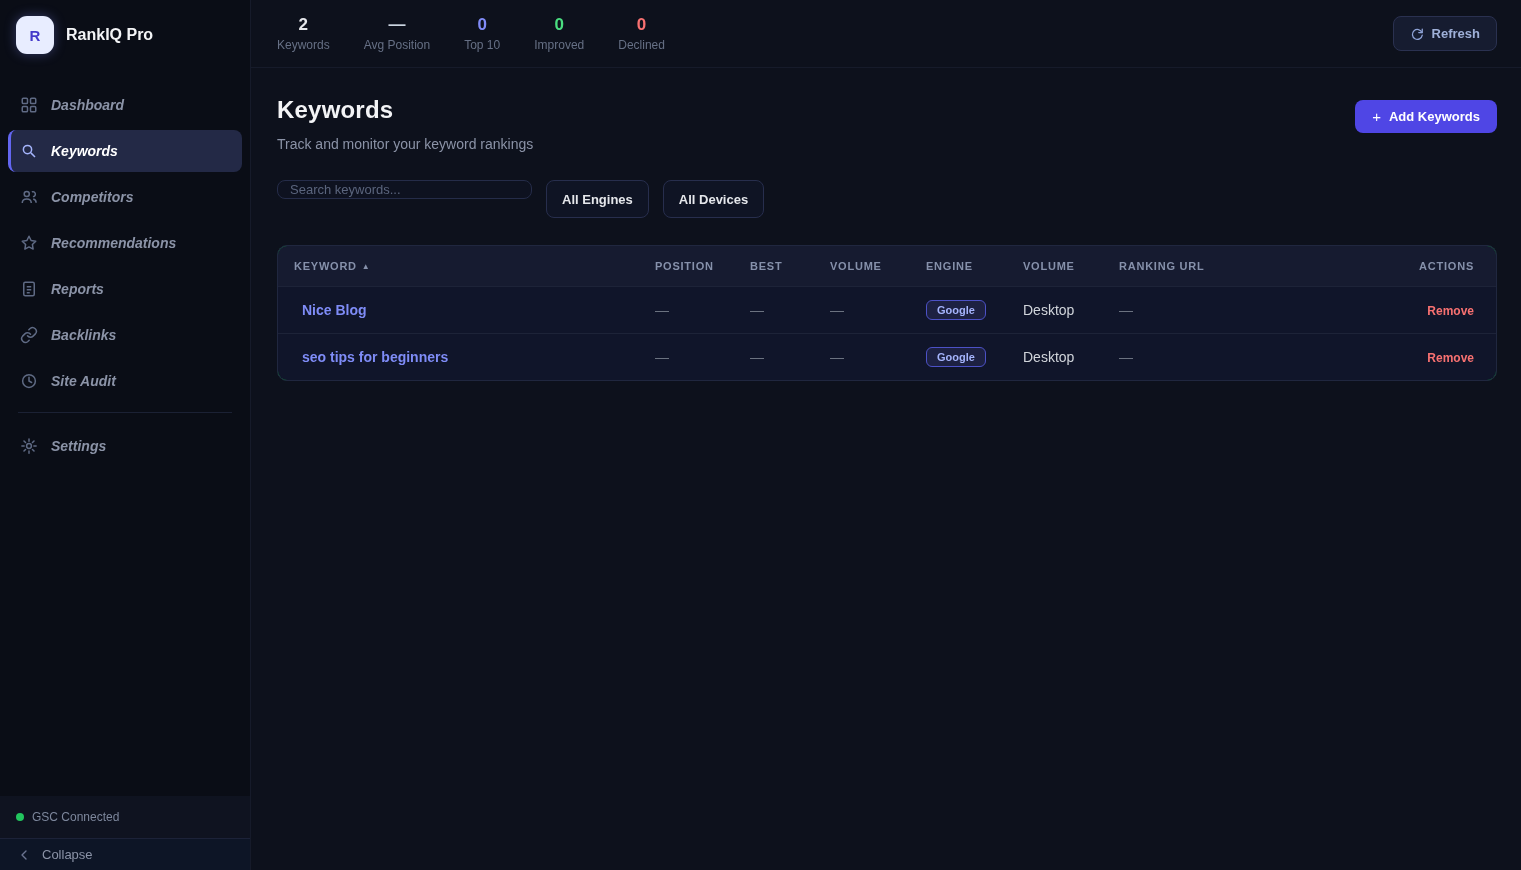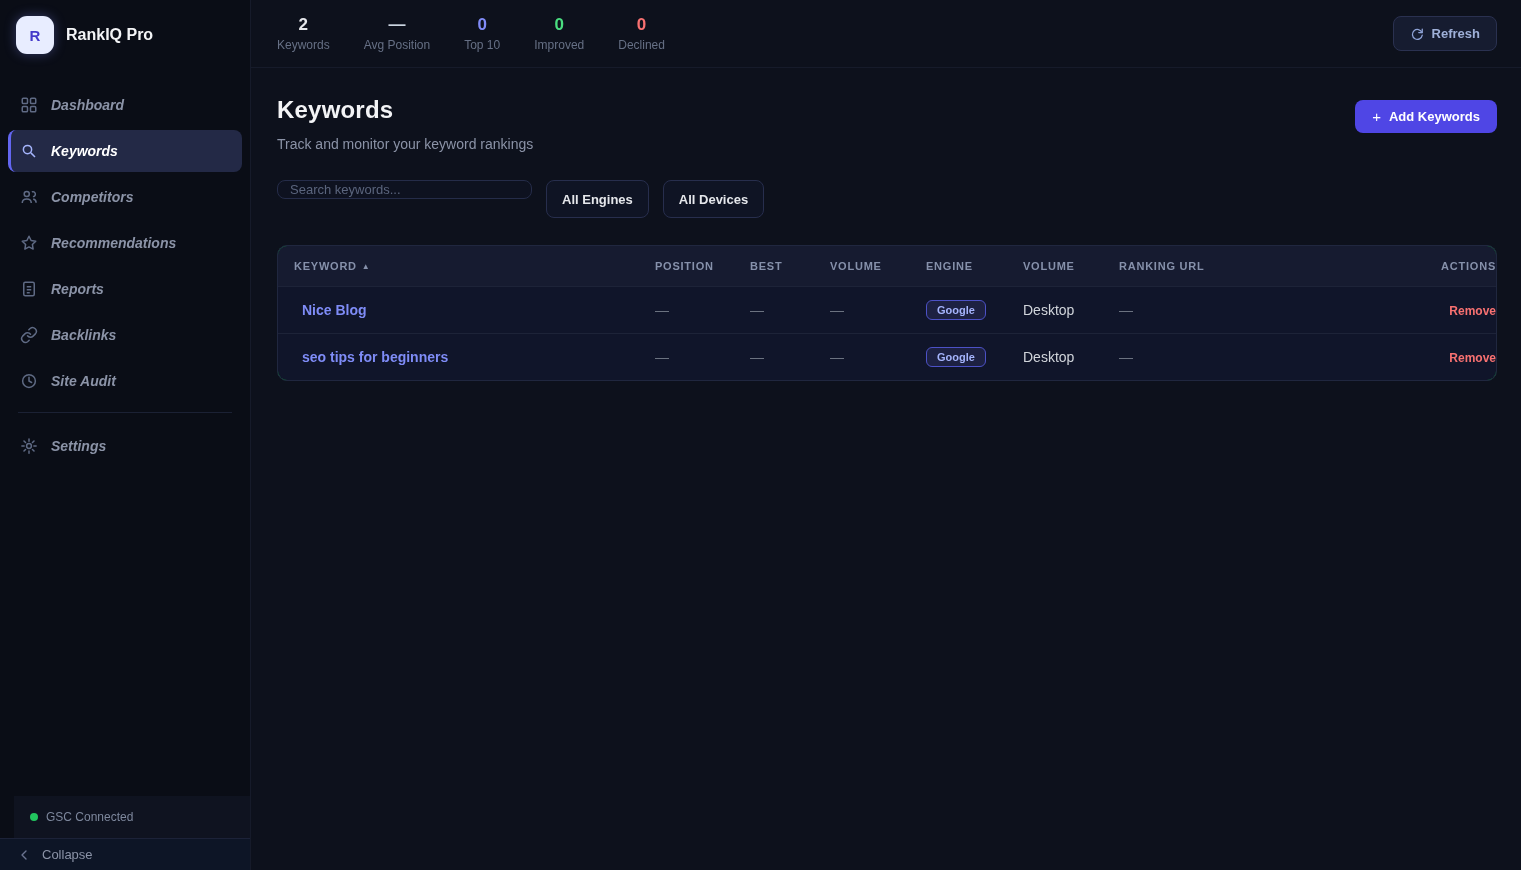--- a/index.html
+++ b/index.html
@@ -37,21 +37,21 @@
   .nav-item.active {
     background:#232946; color:#ffffff;
     border-left:3px solid #6366f1; padding-left:9px;
   }
   .nav-item.active .nav-icon { color:#a5b4fc; }
   .nav-divider { border-top:1px solid #1b2134; margin:10px 10px 12px 10px; }
   .sidebar-bottom { margin-top:auto; }
   .gsc-row {
     display:flex; align-items:center; gap:8px;
     background:#0f1320; padding:14px 16px;
-    font-size:12px; color:#7d879c;margin-left:14px;
+    font-size:12px; color:#7d879c;
   }
   .status-dot { width:8px; height:8px; border-radius:50%; background:#22c55e; }
   .collapse-row {
     display:flex; align-items:center; gap:10px;
     border-top:1px solid #1c2238; background:#0d1526;
     padding:12px 16px; font-size:13px; color:#8b93a7; cursor:pointer;
     height:32px;
   }
   .collapse-row .nav-icon { width:16px; height:16px; color:#6b7490; }
   svg { display:block; }
@@ -108,21 +108,21 @@
     grid-template-columns:377px 95px 80px 96px 97px 96px 250px 1fr;
     align-items:center;
   }
   .thead {
     background:#161b30; height:40px;
     font-size:11px; font-weight:bold; letter-spacing:.07em;
     color:#8691ab;
   }
   .th:first-child { padding-left:16px; display:flex; align-items:center; gap:5px; }
   .sort-arrow { font-size:8px; color:#8691ab; }
-  .th-actions, .td-actions { text-align:right; }
+  .th-actions, .td-actions { text-align:right; padding-right:22px; }
   .trow { height:47px; border-top:1px solid #1d2338; background:#10152a; font-size:14px; }
   .td-keyword { padding-left:24px; }
   .keyword-link { color:#7f8cf7; font-weight:600; cursor:pointer; }
   .dash { color:#6b7280; }
   .engine-badge {
     display:inline-block; padding:3px 10px;
     border:1px solid #4c51c6; border-radius:6px;
     background:#1d2142; color:#a5b4fc;
     font-size:11px; font-weight:bold; cursor:default;
   }

